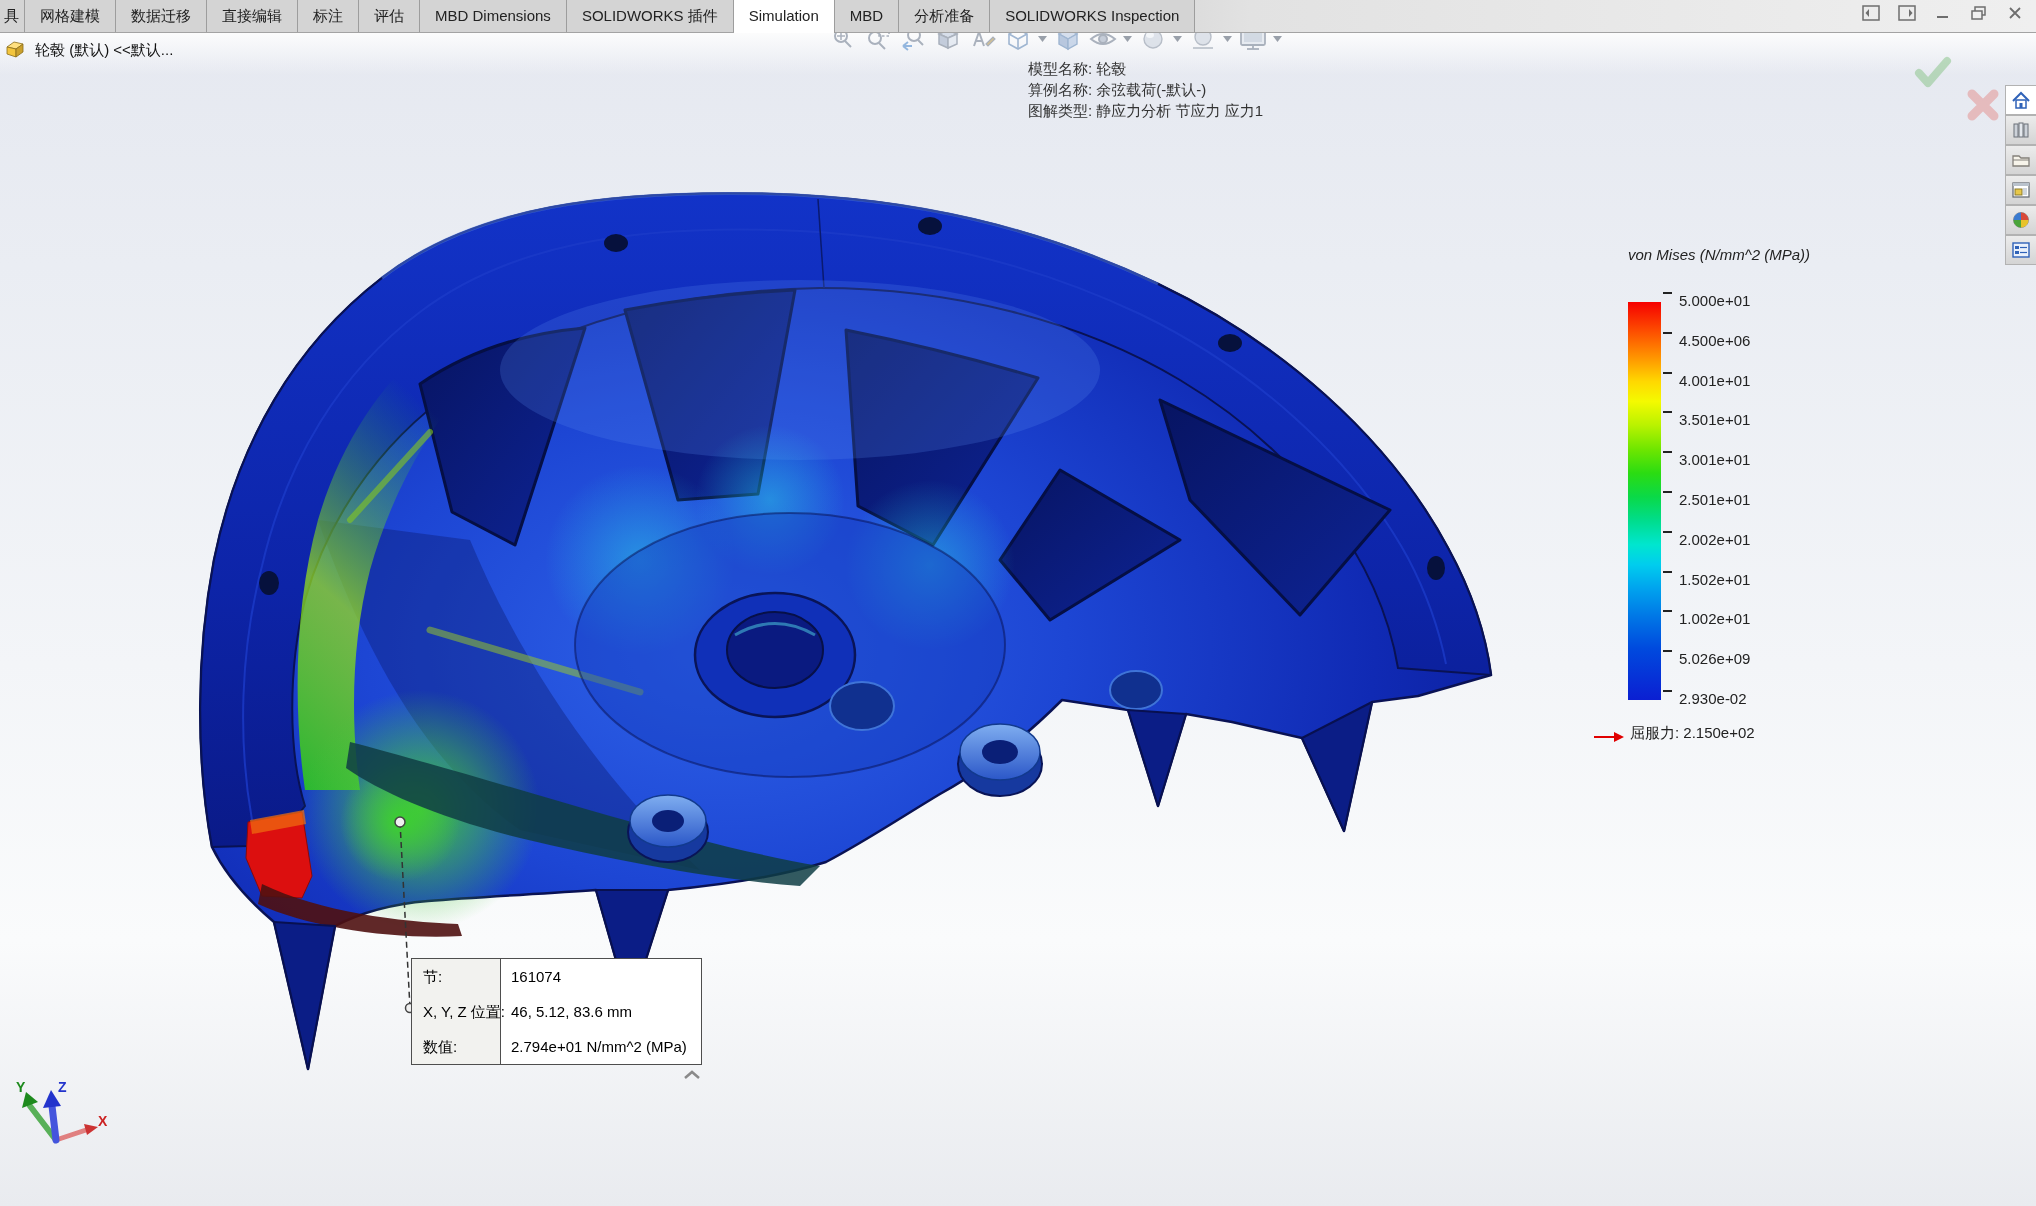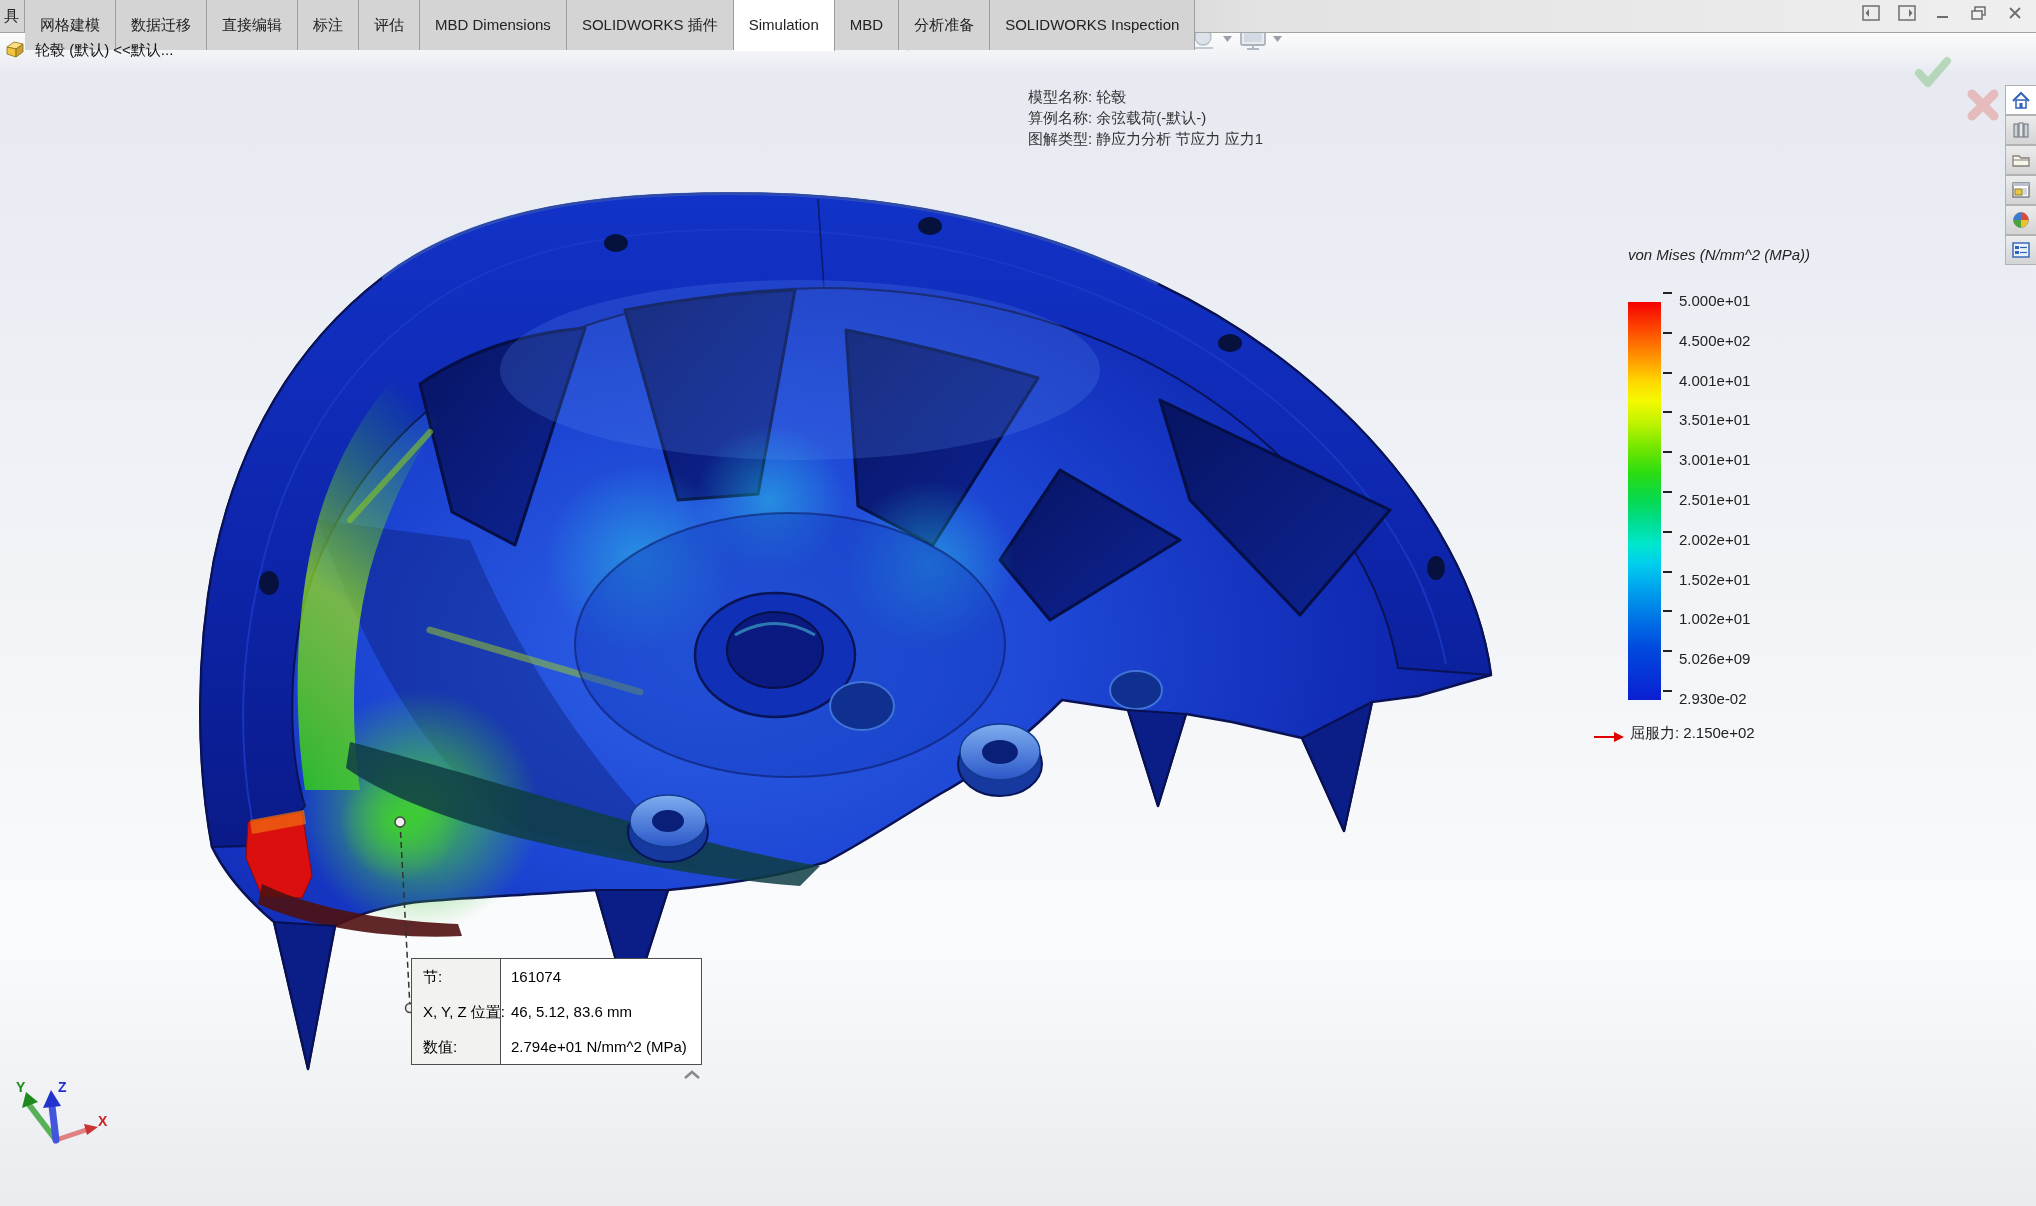--- a/index.html
+++ b/index.html
@@ -8,40 +8,40 @@
     font-family:"Liberation Sans",sans-serif;
     background:linear-gradient(180deg,#e5e8f0 0%,#eaedf3 22%,#f3f5f8 55%,#fafbfc 78%,#e9ebef 100%);
   }
   
   .ribbon{
     position:absolute;top:0;left:0;right:0;height:32px;
     background:linear-gradient(90deg,#d2d2d2 0,#d2d2d2 1095px,#e2e2e2 1250px,#efefef 100%);
     border-bottom:1px solid #a3a3a3;display:flex;z-index:10;
   }
   .tab{
-    height:32px;line-height:32px;padding:9px 15px;font-size:15px;color:#222;
+    height:32px;line-height:32px;padding:0 15px;font-size:15px;color:#222;
     background:#d4d4d4;border-right:1px solid #9d9d9d;white-space:nowrap;cursor:default;
   }
   .tab.first{width:16px;padding:0 4px;overflow:hidden;}
   .tab.active{background:#ffffff;height:33px;}
   .win-controls{position:absolute;right:10px;top:3px;display:flex;gap:14px;align-items:center;z-index:11;}
   .win-btn{width:22px;height:20px;display:flex;align-items:center;justify-content:center;}
   
   .subheader{position:absolute;top:33px;left:0;right:0;height:42px;
     background:linear-gradient(180deg,rgba(253,253,253,.95),rgba(253,253,253,0));z-index:2;}
   
   .tree-item{position:absolute;top:38px;left:3px;display:flex;align-items:center;gap:8px;
     font-size:15px;color:#111;z-index:12;}
   
   .hud{position:absolute;top:24px;left:828px;display:flex;align-items:center;gap:5px;z-index:8;opacity:.8;}
   .hud .hicon{width:30px;height:30px;display:flex;align-items:center;justify-content:center;}
   .hud .caret{width:10px;height:30px;display:flex;align-items:center;}
   
   .plot-info{position:absolute;left:1028px;top:58px;font-size:15px;line-height:21px;color:#333;
-    white-space:nowrap;z-index:9;margin-top:28px;}
+    white-space:nowrap;z-index:9;}
   
   .confirm-check{position:absolute;left:1914px;top:56px;z-index:9;}
   .confirm-x{position:absolute;left:1966px;top:88px;z-index:9;}
   
   .taskpane{position:absolute;right:0;top:85px;width:31px;z-index:12;}
   .tp-btn{height:28px;border:1px solid #b2b2b2;border-right:none;margin-bottom:0;
     background:linear-gradient(180deg,#ececec,#d4d4d4);display:flex;align-items:center;justify-content:center;}
   .tp-btn.active{background:#ffffff;}
   
   .legend{position:absolute;left:1628px;top:246px;width:280px;z-index:6;}
@@ -434,21 +434,21 @@
 
 <div class="legend">
   <div class="lg-title">von Mises (N/mm^2 (MPa))</div>
   <div class="lg-bar"></div>
   <div class="lg-tick" style="top:46px">
       <span class="mark"></span>
       <span>5.000e+01</span>
     </div>
   <div class="lg-tick" style="top:86px">
       <span class="mark"></span>
-      <span>4.500e+02</span>
+      <span>4.500e+06</span>
     </div>
   <div class="lg-tick" style="top:126px">
       <span class="mark"></span>
       <span>4.001e+01</span>
     </div>
   <div class="lg-tick" style="top:165px">
       <span class="mark"></span>
       <span>3.501e+01</span>
     </div>
   <div class="lg-tick" style="top:205px">

